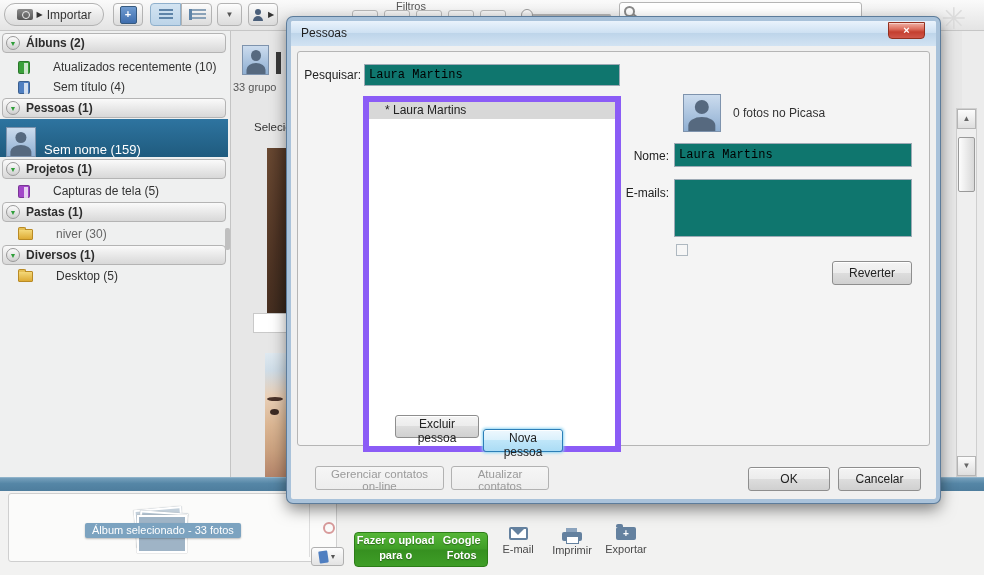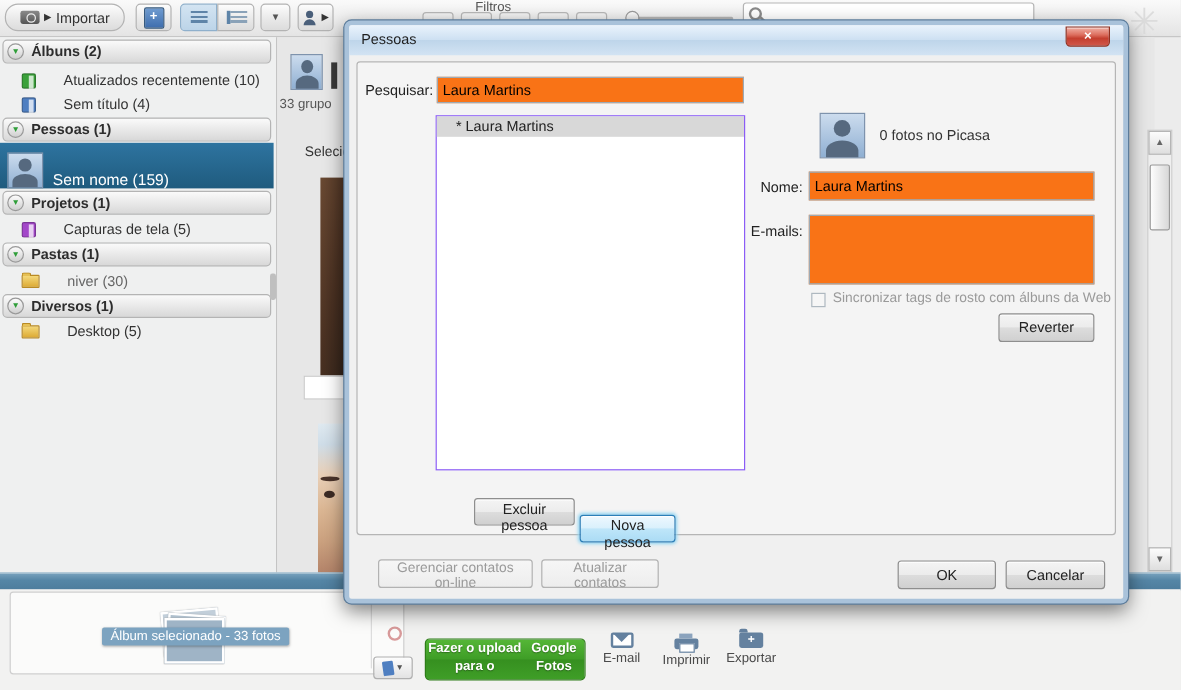--- a/index.html
+++ b/index.html
@@ -89,22 +89,22 @@
   .expfolder{width:20px;height:13px;background:#64819f;border-radius:2px;position:relative;color:#fff;font-size:10px;font-weight:bold;text-align:center;line-height:13px;}
   .expfolder::before{content:"";position:absolute;top:-3px;left:0;width:7px;height:3px;background:#64819f;border-radius:2px 2px 0 0;}
   
   .dialog{left:287px;top:17px;width:653px;height:486px;border-radius:6px;background:#f0f0f0;border:4px solid #a9c2da;box-shadow:0 0 0 1px #5c7c9b,0 6px 16px rgba(0,0,0,.5);box-sizing:border-box;z-index:10;}
   .titlebar{position:absolute;left:0;top:0;width:645px;height:25px;background:linear-gradient(#eaf3fc,#cde0f2 49%,#bed5ea 50%,#d2e3f3);border-radius:2px 2px 0 0;}
   .title{position:absolute;left:10px;top:5px;font-size:12px;color:#1e1e1e;}
   .closebtn{position:absolute;top:1px;right:11px;width:37px;height:17px;background:linear-gradient(#f0b0a4,#dd6f5f 40%,#c43f2f 60%,#d0574a);border:1px solid #93301f;border-radius:0 0 4px 4px;box-sizing:border-box;color:#fff;text-align:center;font-weight:bold;font-size:11px;line-height:15px;box-shadow:inset 0 1px 0 rgba(255,255,255,.45);}
   .dbody{position:absolute;left:0;top:25px;width:645px;height:453px;}
   .panel{position:absolute;left:6px;top:5px;width:633px;height:395px;background:#f4f4f4;border:1px solid #b5b5b5;border-radius:3px;box-sizing:border-box;}
   .dlabel{position:absolute;font-size:12px;color:#222;text-align:right;}
-  .dinput{position:absolute;background:#f97316;border:1px solid #9daab5;box-sizing:border-box;font-size:12px;padding:0 4px;font-family:Liberation Sans, sans-serif;outline:none;}
-  .dlist{position:absolute;left:72px;top:50px;width:258px;height:296px;background:#fff;border:1px solid #8b5cf6;box-sizing:border-box;}
+  .dinput{position:absolute;background:#0f766e;border:1px solid #9daab5;box-sizing:border-box;font-size:12px;padding:0 4px;font-family:Liberation Mono, monospace;outline:none;}
+  .dlist{position:absolute;left:72px;top:50px;width:258px;height:356px;background:#fff;border:6px solid #8b5cf6;box-sizing:border-box;}
   .drow{height:17px;background:#d8d8d8;font-size:12px;color:#222;line-height:17px;padding-left:16px;}
   .wbtn{position:absolute;background:linear-gradient(#f4f4f4,#ececec 49%,#dddddd 50%,#d0d0d0);border:1px solid #8e8e8e;border-radius:3px;box-sizing:border-box;font-size:12px;color:#222;text-align:center;box-shadow:inset 0 1px 0 #fff;font-family:"Liberation Sans",sans-serif;}
   .wbtn.def{background:linear-gradient(#eef8fe,#d9f0fc 49%,#bfe6f9 50%,#abdcf5);border-color:#2c7fb8;box-shadow:0 0 3px 1px #8fd4f2,inset 0 1px 0 rgba(255,255,255,.8);}
   .wbtn.disabled{color:#9a9a9a;background:linear-gradient(#f6f6f6,#ededed);border-color:#b2b2b2;box-shadow:none;}
   .chk{position:absolute;left:385px;top:198px;width:12px;height:12px;background:#f6f6f6;border:1px solid #aeb8c0;box-sizing:border-box;}
   .chklabel{position:absolute;left:403px;top:197px;font-size:11.5px;color:#9a9a9a;}
   .count-row{position:absolute;left:442px;top:60px;font-size:12px;color:#333;}
 </style>
 </head>
 <body>
@@ -276,21 +276,20 @@
     <span class="avatar" style="position:absolute;left:392px;top:48px;width:38px;height:38px;"></span>
     <span class="count-row">0 fotos no Picasa</span>
 
     <span class="dlabel" style="left:330px;top:103px;width:48px;">Nome:</span>
     <input class="dinput" style="left: 383px; top: 97px; width: 238px; height: 24px;" value="Laura Martins">
 
     <span class="dlabel" style="left:322px;top:140px;width:56px;">E-mails:</span>
     <textarea class="dinput" style="left: 383px; top: 133px; width: 238px; height: 58px; resize: none;" value=""></textarea>
 
     <span class="chk"></span>
-    <span class="chklabel">Sincronizar tags de rosto com álbuns da Web</span>
 
     <button class="wbtn" style="left:541px;top:215px;width:80px;height:24px;">Reverter</button>
 
     <button class="wbtn disabled" style="left:160px;top:420px;width:98px;height:24px;font-size:11.5px;">Atualizar contatos</button>
     <button class="wbtn disabled" style="left:24px;top:420px;width:129px;height:24px;font-size:11.5px;">Gerenciar contatos on-line</button>
     <button class="wbtn" style="left:457px;top:421px;width:82px;height:24px;">OK</button>
     <button class="wbtn" style="left:547px;top:421px;width:83px;height:24px;">Cancelar</button>
   </div>
 </div>
 

